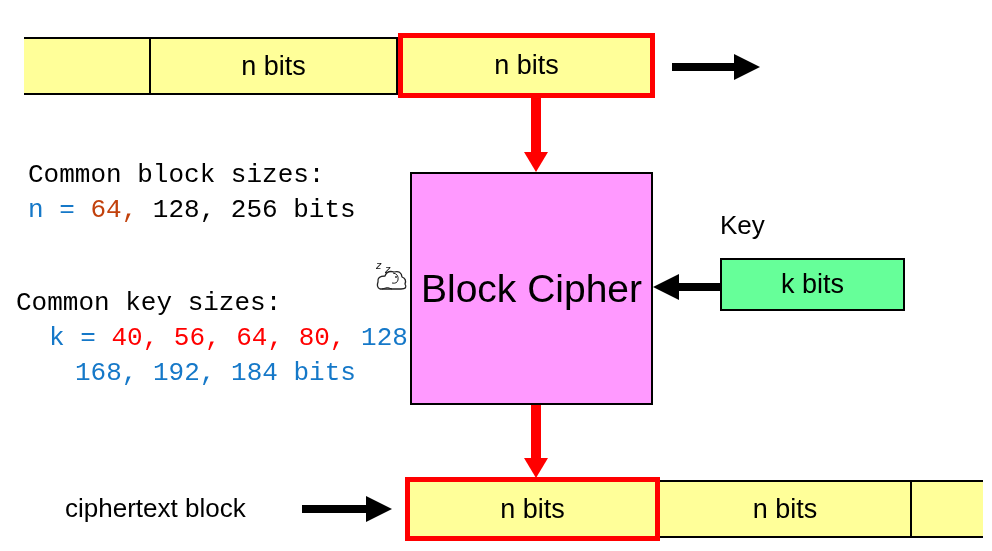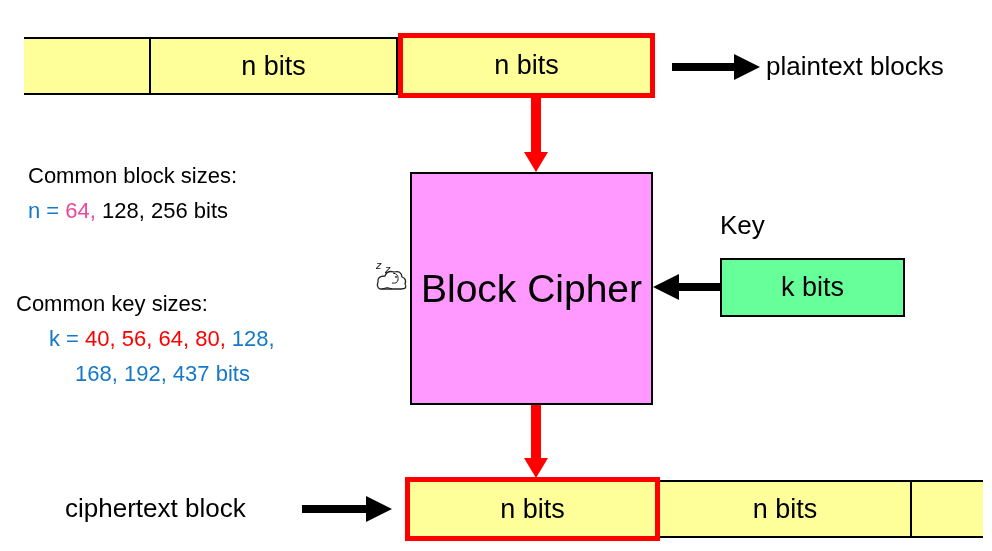--- a/index.html
+++ b/index.html
@@ -31,62 +31,61 @@
     border-left:12px solid transparent;border-right:12px solid transparent;
     border-top:20px solid #FF0000;}
   
   .cipher{
     position:absolute;left:410px;top:172px;width:243px;height:233px;
     background:#FF99FF;border:2px solid #000;box-sizing:border-box;
     display:flex;align-items:center;justify-content:center;font-size:39px;z-index:1;
   }
   
   .keybox{
-    position:absolute;left:720px;top:258px;width:185px;height:59px;
+    position:absolute;left:720px;top:258px;width:185px;height:53px;
     background:#66FF99;border:2px solid #000;box-sizing:border-box;
     display:flex;align-items:center;justify-content:center;font-size:27px;
   }
   .keylabel{position:absolute;left:720px;top:210px;width:185px;text-align:left;font-size:26px;}
   
   .flow-label{position:absolute;font-size:26px;white-space:nowrap;}
   
-  .note{position:absolute;font-size:22px;line-height:35px;white-space:nowrap;}
+  .note{position:absolute;font-size:26px;line-height:35px;white-space:nowrap;font-family:Liberation Mono, monospace;}
   .ks-line1{padding-left:5px;margin-left:28px;}
   .ks-line2{padding-left:59px;}
 </style>
 </head>
 <body>
 
 <div id="canvas">
 
   <div class="block no-left" style="left:24px;top:37px;width:127px;height:58px;"></div>
   <div class="block no-left" style="left:151px;top:37px;width:247px;height:58px;">n bits</div>
   <div class="block hl" style="left:398px;top:33px;width:257px;height:65px;">n bits</div>
 
   <div class="harrow-body" style="left:672px;top:63px;width:62px;"></div>
   <div class="harrow-head-right" style="left:734px;top:54px;"></div>
-  <div class="flow-label" style="left:766px;top:51px;">plaintext blocks</div>
 
   <div class="varrow-body" style="left:531px;top:96px;height:56px;"></div>
   <div class="varrow-head-down" style="left:524px;top:152px;"></div>
 
   <div class="note" style="left:28px;top:158px;">
     <div>Common block sizes:</div>
     <div>
-      <span style="color: rgb(21, 120, 200);">n = </span><span style="color: #ec4899;">64,</span><span style="color: #000000;"> 128, 256 bits</span>
+      <span style="color: rgb(21, 120, 200);">n = </span><span style="color: #c2410c;">64,</span><span style="color: #000000;"> 128, 256 bits</span>
     </div>
   </div>
 
   <div class="note" style="left:16px;top:286px;">
     <div>Common key sizes:</div>
     <div class="ks-line1">
       <span style="color: rgb(21, 120, 200);">k = </span><span style="color: rgb(255, 0, 0);">40, 56, 64, 80,</span><span style="color: rgb(21, 120, 200);"> 128,</span>
     </div>
     <div class="ks-line2">
-      <span style="color: rgb(21, 120, 200);">168, 192, 437 bits</span>
+      <span style="color: rgb(21, 120, 200);">168, 192, 184 bits</span>
     </div>
   </div>
 
   <div class="cipher">
     <span>Block Cipher</span>
   </div>
 
   <svg class="abs" style="left:374px;top:258px;" width="36" height="38" viewBox="0 0 36 38">
     <text x="2" y="11" font-size="10" font-style="italic" fill="#111" font-family="DejaVu Sans, sans-serif">z</text>
     <text x="11" y="15" font-size="10" font-style="italic" fill="#111" font-family="DejaVu Sans, sans-serif">z</text>

